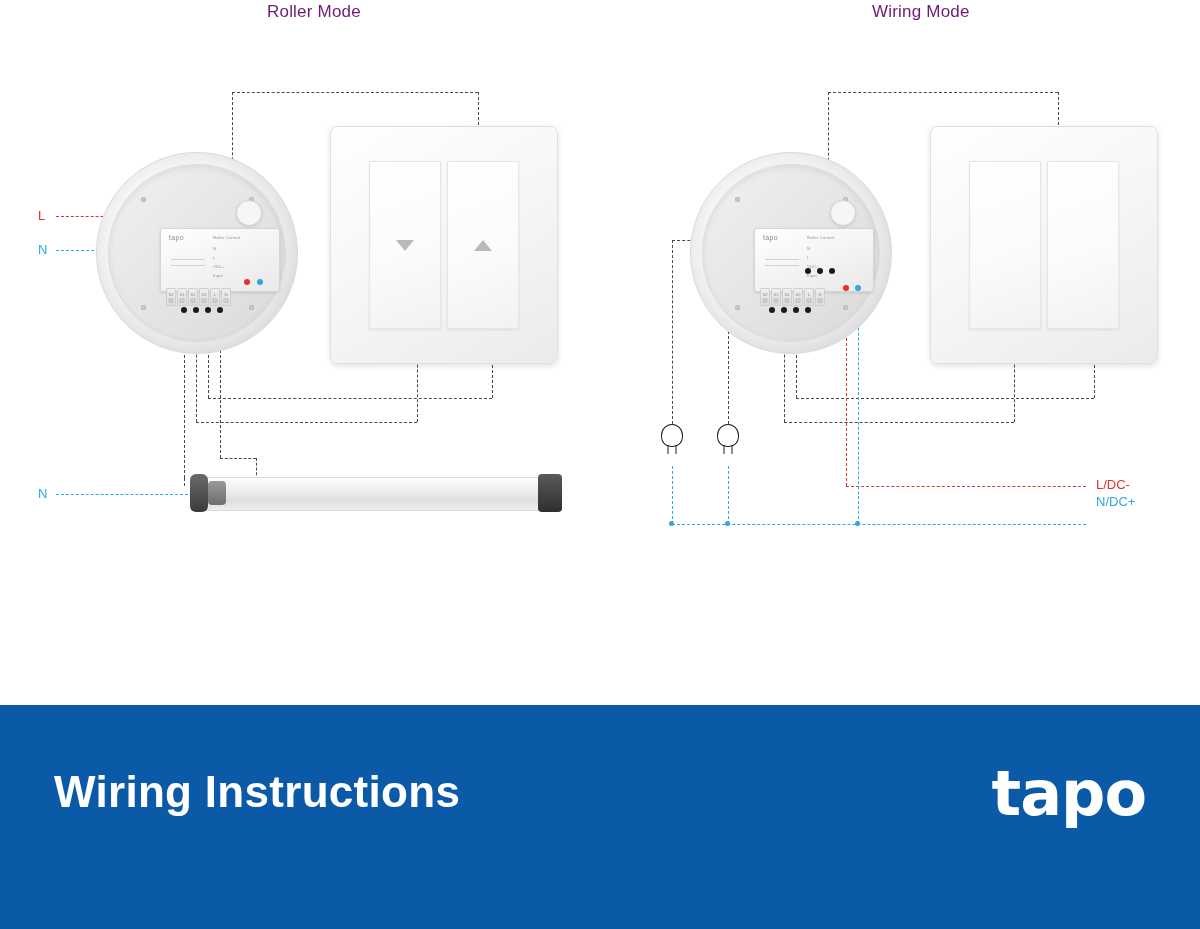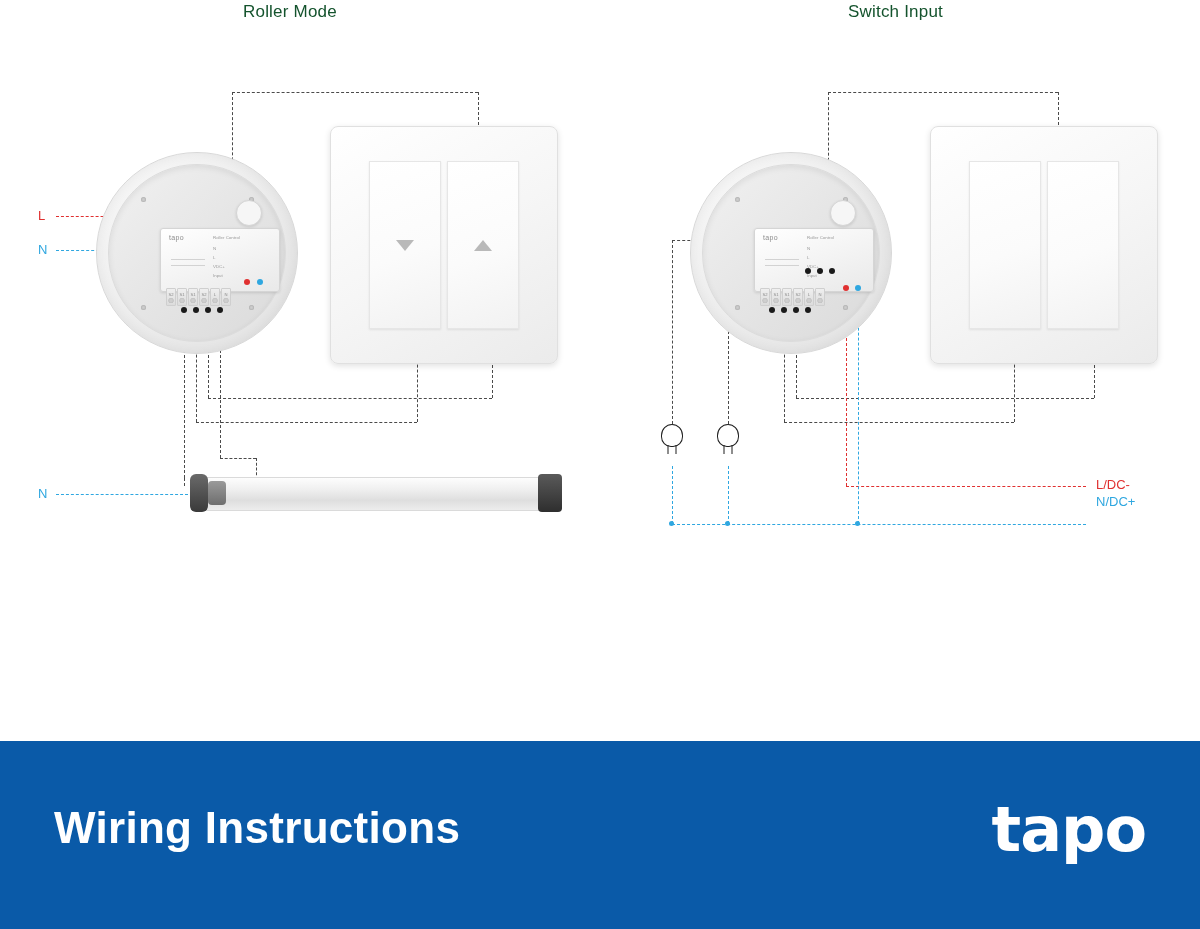--- a/index.html
+++ b/index.html
@@ -7,23 +7,24 @@
     width:1200px;height:929px;
     background:#ffffff;
     font-family:"Liberation Sans", sans-serif;
     overflow:hidden;
     position:relative;
   }
   .canvas{position:absolute;left:0;top:0;width:1200px;height:929px;}
   .mode-title{
     position:absolute;
     font-size:17px;
-    color:#14532d;
+    color:#701a75;
     font-weight:400;
     letter-spacing:.2px;
+    margin-left:24px;
   }
   #title-roller{left:243px;top:2px;}
   #title-switch{left:848px;top:2px;}
 
   
   .wallbox{
     position:absolute;
     border-radius:50%;
     background:linear-gradient(135deg,#fafafa 0%,#ececec 55%,#e2e2e2 100%);
     border:1px solid #d8d8d8;
@@ -136,40 +137,40 @@
     width:22px;height:23px;border-radius:50% 50% 45% 45%;
     border:1.6px solid #1f1f1f;box-sizing:border-box;background:transparent;
   }
   .bulb .base{
     position:absolute;left:50%;transform:translateX(-50%);
     top:21px;width:7px;height:9px;border-left:1.6px solid #1f1f1f;border-right:1.6px solid #1f1f1f;
   }
 
   
   .footer{
-    position:absolute;left:0;bottom:0;width:1200px;height:188px;
+    position:absolute;left:0;bottom:0;width:1200px;height:224px;
     background:#0a5aa8;
   }
   .footer-title{
     position:absolute;left:54px;top:62px;
     color:#ffffff;font-size:44px;font-weight:700;letter-spacing:.3px;
   }
   .footer-logo{
     position:absolute;right:54px;top:52px;
     color:#ffffff;font-size:62px;font-weight:700;letter-spacing:-1px;
     font-family:"DejaVu Sans", sans-serif;
   }
 </style>
 </head>
 <body>
 
 <div class="canvas">
 
   <div class="mode-title" id="title-roller">Roller Mode</div>
-  <div class="mode-title" id="title-switch">Switch Input</div>
+  <div class="mode-title" id="title-switch">Wiring Mode</div>
 
   <div class="seg hdash" style="left:232px;top:92px;width:246px;"></div>
   <div class="seg vdash" style="left:232px;top:92px;height:184px;"></div>
   <div class="seg vdash" style="left:478px;top:92px;height:38px;"></div>
   <div class="dot" style="left:466px;top:127px;"></div>
 
   <div class="seg vdash" style="left:417px;top:330px;height:92px;"></div>
   <div class="seg vdash" style="left:492px;top:330px;height:68px;"></div>
   <div class="seg hdash" style="left:196px;top:422px;width:221px;"></div>
   <div class="seg hdash" style="left:208px;top:398px;width:284px;"></div>

